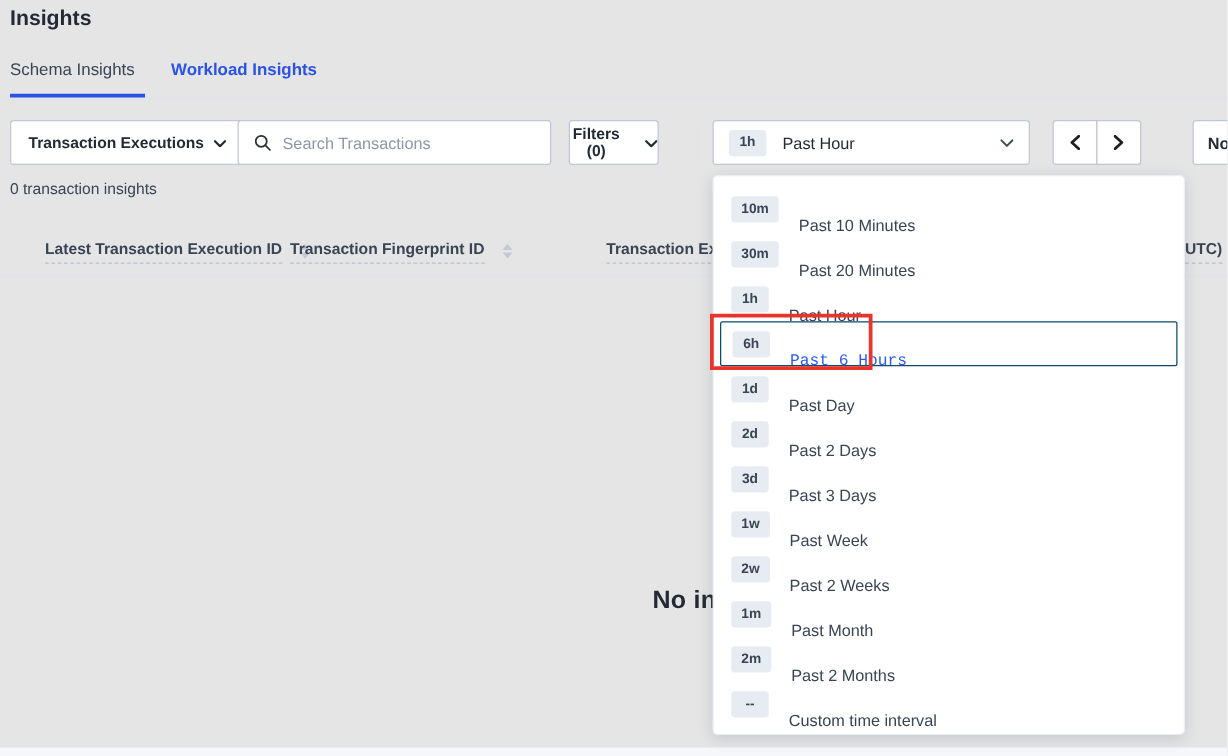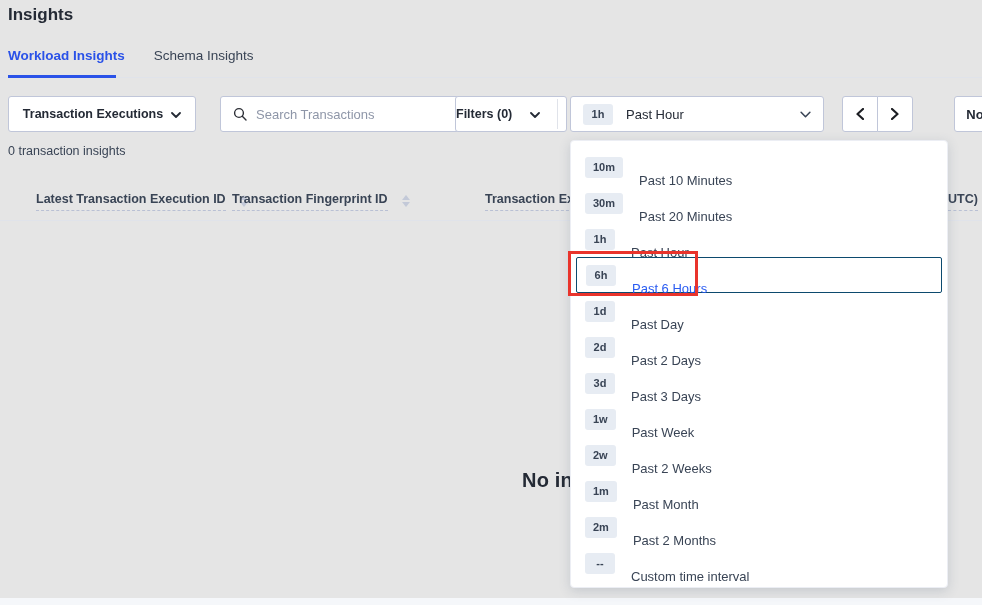--- a/index.html
+++ b/index.html
@@ -13,24 +13,24 @@
   .tab { font-size:13.5px; color:#394455; cursor:pointer; padding-bottom:10px; }
   .tab.active { color:#2a52e8; font-weight:700; }
   .tab-underline { position:absolute; left:8px; top:75px; width:108px; height:2.5px; background:#2a52e8; z-index:2; }
   .tabs-divider { position:absolute; left:0; top:77px; width:982px; height:1px; background:#e0e3ea; }
 
   
   .ctl { position:absolute; top:96px; height:36px; background:#fff; border:1px solid #c0c6d9; border-radius:3px;
          display:flex; align-items:center; font-size:12.5px; color:#242a35; }
   button.ctl { cursor:pointer; }
   .btn-view { left:8px; width:188px; justify-content:center; gap:8px; font-weight:700; }
-  .search-box { left:190px; width:251px; padding:0 12px; gap:9px;margin-left:30px; }
+  .search-box { left:190px; width:251px; padding:0 12px; gap:9px; }
   .search-box input { border:none; outline:none; flex:1; font-size:13px; color:#394455; font-family:inherit; background:transparent; }
   .search-box input::placeholder { color:#8e96a8; }
-  .btn-filters { left:455px; width:112px; gap:18px; font-weight:700; }
+  .btn-filters { left:455px; width:72px; justify-content:center; gap:18px; font-weight:700; }
   .v-divider { position:absolute; left:557px; top:99px; width:1px; height:30px; background:#e0e3ea; }
   .time-select { left:570px; width:254px; padding:0 12px; gap:13px; cursor:pointer; }
   .time-select .chev { margin-left:auto; color:#394455; }
   .badge { display:inline-flex; align-items:center; justify-content:center; min-width:30px; height:21px; padding:0 8px;
            background:#e7ecf3; border-radius:3px; font-size:11px; font-weight:700; color:#394455; }
   .time-label { font-size:13px; color:#242a35; }
   .arrow-group { position:absolute; left:842px; top:96px; display:flex; }
   .arrow-btn { width:36px; height:36px; background:#fff; border:1px solid #c0c6d9; display:flex; align-items:center;
                justify-content:center; cursor:pointer; color:#1c1e23; }
   .arrow-btn:first-child { border-radius:3px 0 0 3px; }
@@ -56,38 +56,38 @@
   .empty-state { position:absolute; left:522px; top:469px; font-size:20px; font-weight:700; color:#242a35;
                  white-space:nowrap; z-index:1; letter-spacing:0.2px; }
 
   
   .dropdown-panel { position:absolute; left:570px; top:140px; width:378px; height:448px; background:#fff;
                     border:1px solid #eceef4; border-radius:4px; box-shadow:0 3px 12px rgba(71,88,114,0.20);
                     z-index:10; padding:8px 5px; }
   .dd-item { height:36px; display:flex; align-items:center; padding:0 9px; gap:16px; cursor:pointer; border-radius:2px; }
   .dd-label { font-size:13px; color:#394455;margin-top:27px; }
   .dd-item.focused { border:1px solid #0c4a6e; }
-  .dd-item.focused .dd-label { color:#2a5cf2; }
+  .dd-item.focused .dd-label { color:#2a5cf2;font-family:Liberation Mono, monospace; }
 
   
   .annotation-box { position:absolute; left:568px; top:251px; width:130px; height:45px; border:3px solid #e9342c;
                     z-index:20; pointer-events:none; }
 
   .bottom-strip { position:absolute; left:0; bottom:0; width:982px; height:7px; background:#f5f7fa; }
 </style>
 </head>
 <body>
 
 <div class="page">
 
   <div class="page-title">Insights</div>
 
   <div class="tabs">
+    <div class="tab">Schema Insights</div>
     <div class="tab active">Workload Insights</div>
-    <div class="tab">Schema Insights</div>
   </div>
   <div class="tab-underline"></div>
   <div class="tabs-divider"></div>
 
   <button class="ctl btn-view">
     <span>Transaction Executions</span>
     <span class="chev">
       <svg width="10" height="6" viewBox="0 0 10 6">
           <path d="M1 1l4 4 4-4" fill="none" stroke="currentColor" stroke-width="1.8" stroke-linecap="round" stroke-linejoin="round"></path>
         </svg>

